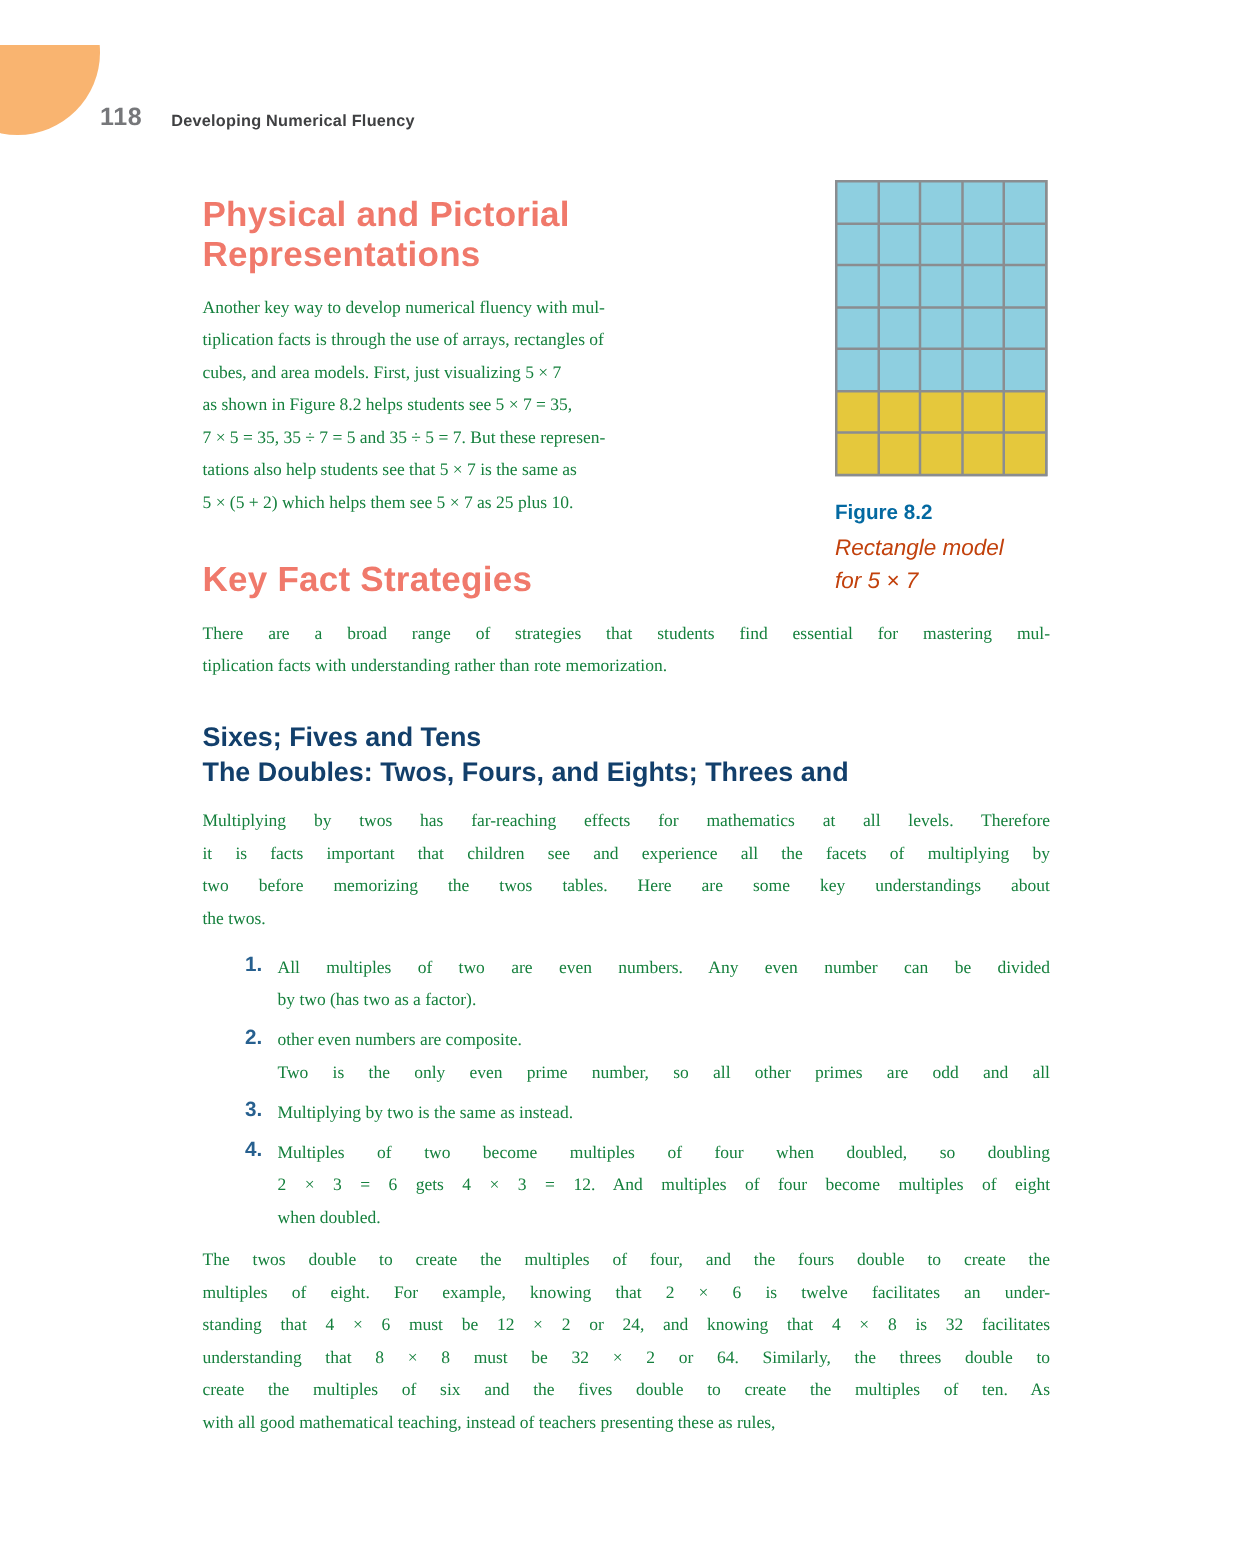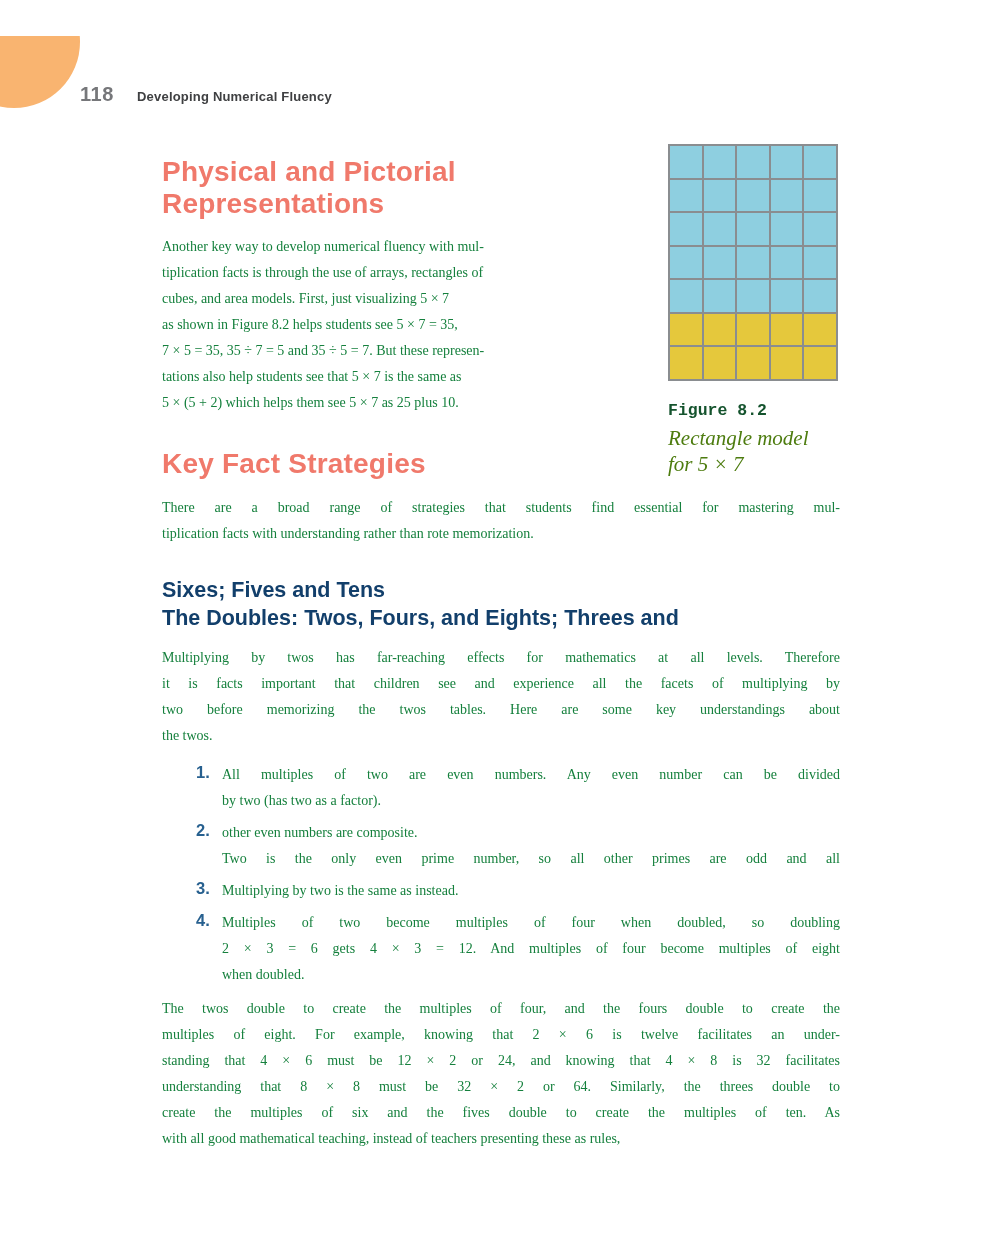--- a/index.html
+++ b/index.html
@@ -48,26 +48,26 @@
   }
   .list-body{margin-left:60px;}
   .closing{margin-top:8px;}
   .figure-grid{
     position:absolute;left:668px;top:108px;width:166px;height:233px;
     border:2px solid #8A8D90;background:#8A8D90;
     display:grid;grid-template-columns:repeat(5,1fr);grid-template-rows:repeat(7,1fr);gap:2px;
   }
   .figure-caption{position:absolute;left:668px;top:365px;width:190px;}
   .figure-label{
-    font-family:Liberation Mono, monospace;
-    font-weight:700;font-size:16.5px;color:#14532d;margin-bottom:6px;
+    font-family:Liberation Sans, sans-serif;
+    font-weight:700;font-size:16.5px;color:#0369a1;margin-bottom:6px;
   }
   .figure-caption-text{
-    font-family:Liberation Serif, serif;
-    font-style:italic;font-size:21px;line-height:25.5px;color:#4d7c0f;
+    font-family:Liberation Sans, sans-serif;
+    font-style:italic;font-size:18px;line-height:25.5px;color:#c2410c;
   }
 </style>
 </head>
 <body>
 
 <div class="page">
 
   <div class="corner-circle"></div>
 
   <div class="page-number">118</div>

